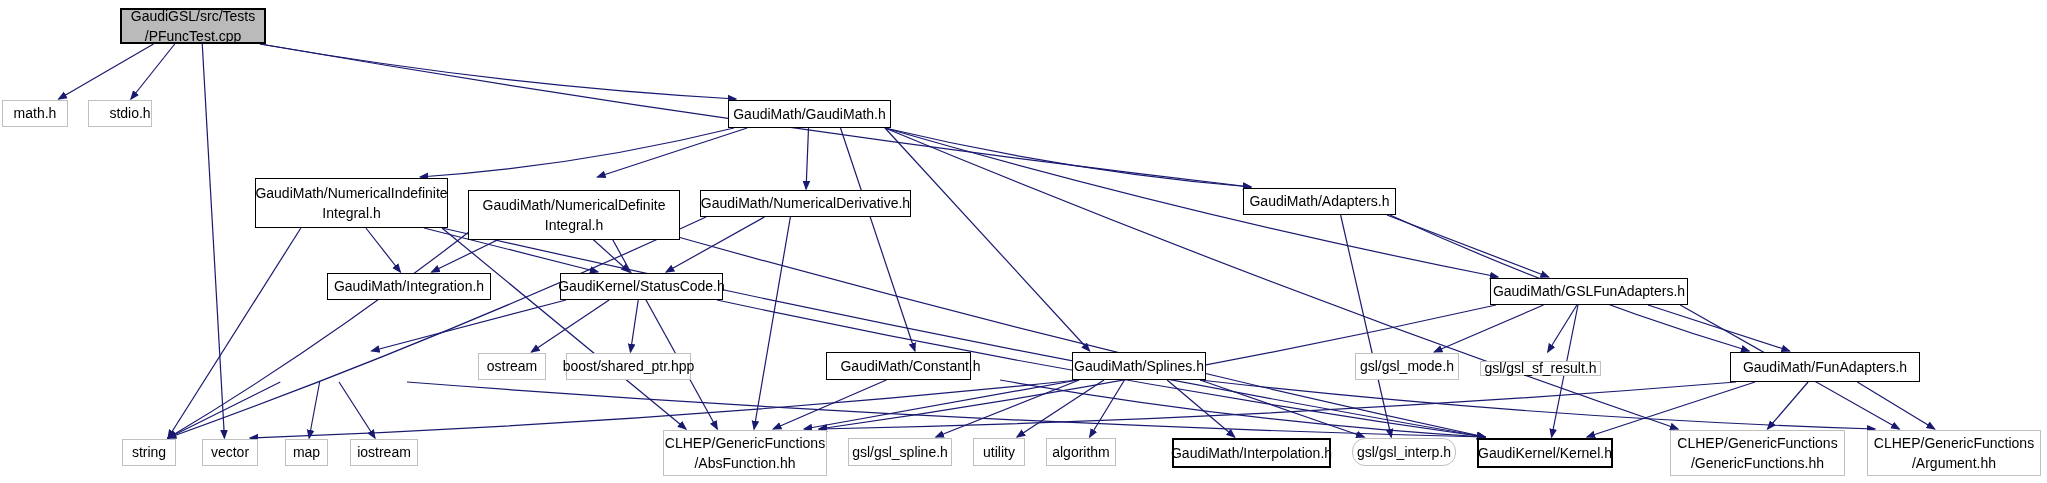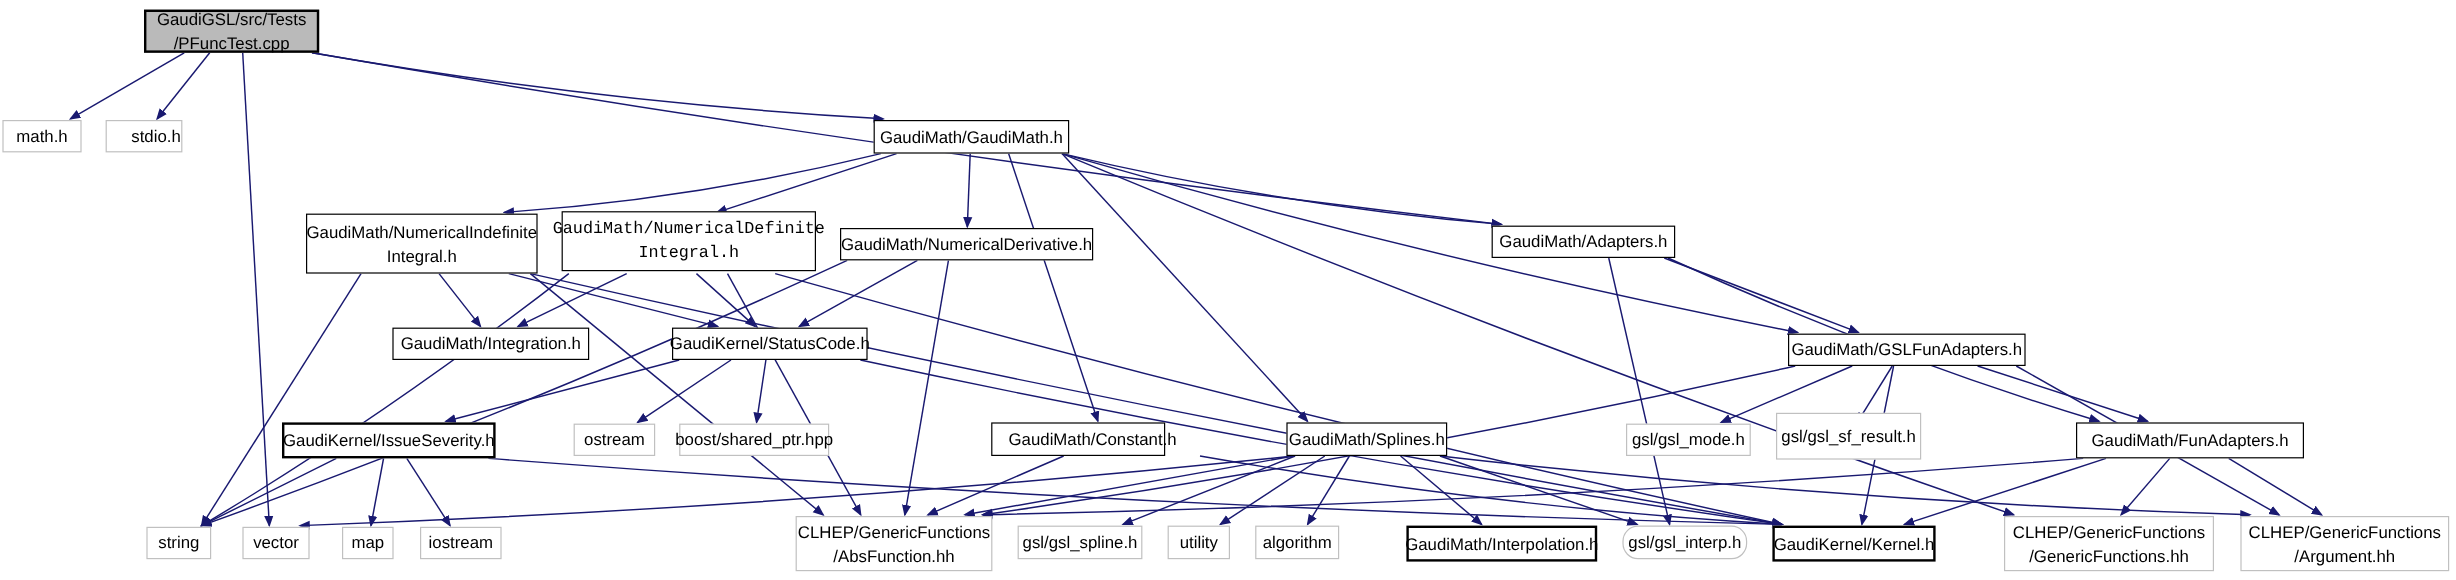--- a/index.html
+++ b/index.html
@@ -84,34 +84,33 @@
         <path d="M1755,382 Q1671,409.5 1587,437" fill="none" stroke="#191970" stroke-width="1.2" marker-end="url(#arr)"></path>
       </g>
   </svg>
 <div class="node root" style="left: 120px; top: 8px; width: 146px; height: 36px;"><span>GaudiGSL/src/Tests
 /PFuncTest.cpp</span></div>
     <div class="node external" style="left: 2px; top: 100px; width: 66px; height: 27px;"><span>math.h</span></div>
     <div class="node external" style="left: 88px; top: 100px; width: 64px; height: 27px; padding-left: 20px;"><span>stdio.h</span></div>
     <div class="node internal" style="left: 728px; top: 100px; width: 163px; height: 28px;"><span>GaudiMath/GaudiMath.h</span></div>
     <div class="node internal" style="left: 255px; top: 178px; width: 193px; height: 50px;"><span>GaudiMath/NumericalIndefinite
 Integral.h</span></div>
-    <div class="node internal" style="left: 468px; top: 176px; width: 212px; height: 50px; font-family: Liberation Mono, monospace;"><span>GaudiMath/NumericalDefinite
+    <div class="node internal" style="left: 468px; top: 190px; width: 212px; height: 50px;"><span>GaudiMath/NumericalDefinite
 Integral.h</span></div>
     <div class="node internal" style="left: 700px; top: 190px; width: 211px; height: 27px;"><span>GaudiMath/NumericalDerivative.h</span></div>
     <div class="node internal" style="left: 1243px; top: 188px; width: 153px; height: 27px;"><span>GaudiMath/Adapters.h</span></div>
     <div class="node internal" style="left: 327px; top: 273px; width: 164px; height: 27px;"><span>GaudiMath/Integration.h</span></div>
     <div class="node internal" style="left: 560px; top: 273px; width: 163px; height: 27px;"><span>GaudiKernel/StatusCode.h</span></div>
     <div class="node internal" style="left: 1490px; top: 278px; width: 198px; height: 27px;"><span>GaudiMath/GSLFunAdapters.h</span></div>
-    <div class="node internal bold" style="left: 235px; top: 352px; width: 178px; height: 30px;"><span>GaudiKernel/IssueSeverity.h</span></div>
     <div class="node external" style="left: 478px; top: 353px; width: 68px; height: 27px;"><span>ostream</span></div>
     <div class="node external" style="left: 566px; top: 353px; width: 125px; height: 27px;"><span>boost/shared_ptr.hpp</span></div>
     <div class="node internal" style="left: 826px; top: 352px; width: 145px; height: 28px; padding-left: 24px;"><span>GaudiMath/Constant.h</span></div>
     <div class="node internal" style="left: 1072px; top: 352px; width: 134px; height: 28px;"><span>GaudiMath/Splines.h</span></div>
     <div class="node external" style="left: 1355px; top: 353px; width: 104px; height: 27px;"><span>gsl/gsl_mode.h</span></div>
-    <div class="node external" style="left: 1480px; top: 344px; width: 121px; height: 39px;"><span>gsl/gsl_sf_result.h</span></div>
+    <div class="node external" style="left: 1480px; top: 361px; width: 121px; height: 15px;"><span>gsl/gsl_sf_result.h</span></div>
     <div class="node internal" style="left: 1730px; top: 352px; width: 190px; height: 30px;"><span>GaudiMath/FunAdapters.h</span></div>
     <div class="node external" style="left: 122px; top: 439px; width: 54px; height: 27px;"><span>string</span></div>
     <div class="node external" style="left: 202px; top: 439px; width: 56px; height: 27px;"><span>vector</span></div>
     <div class="node external" style="left: 285px; top: 439px; width: 43px; height: 27px;"><span>map</span></div>
     <div class="node external" style="left: 350px; top: 439px; width: 68px; height: 27px;"><span>iostream</span></div>
     <div class="node external" style="left: 663px; top: 430px; width: 164px; height: 46px;"><span>CLHEP/GenericFunctions
 /AbsFunction.hh</span></div>
     <div class="node external" style="left: 848px; top: 438px; width: 104px; height: 28px;"><span>gsl/gsl_spline.h</span></div>
     <div class="node external" style="left: 973px; top: 438px; width: 52px; height: 28px;"><span>utility</span></div>
     <div class="node external" style="left: 1046px; top: 438px; width: 70px; height: 28px;"><span>algorithm</span></div>

